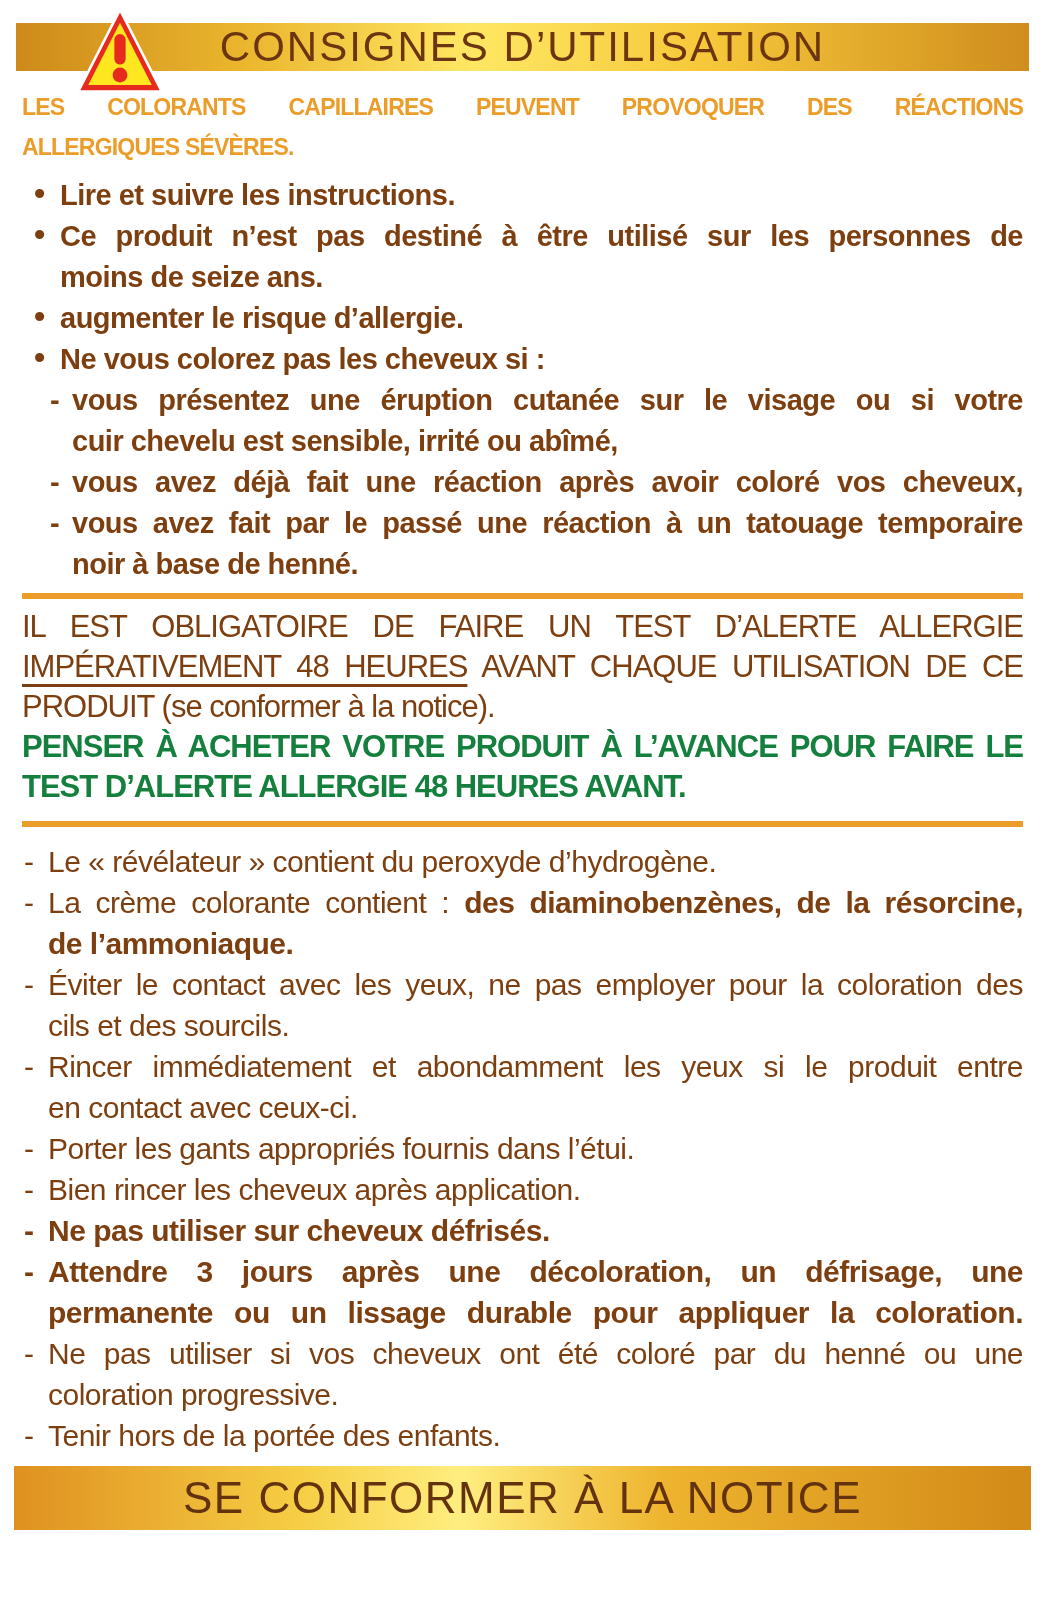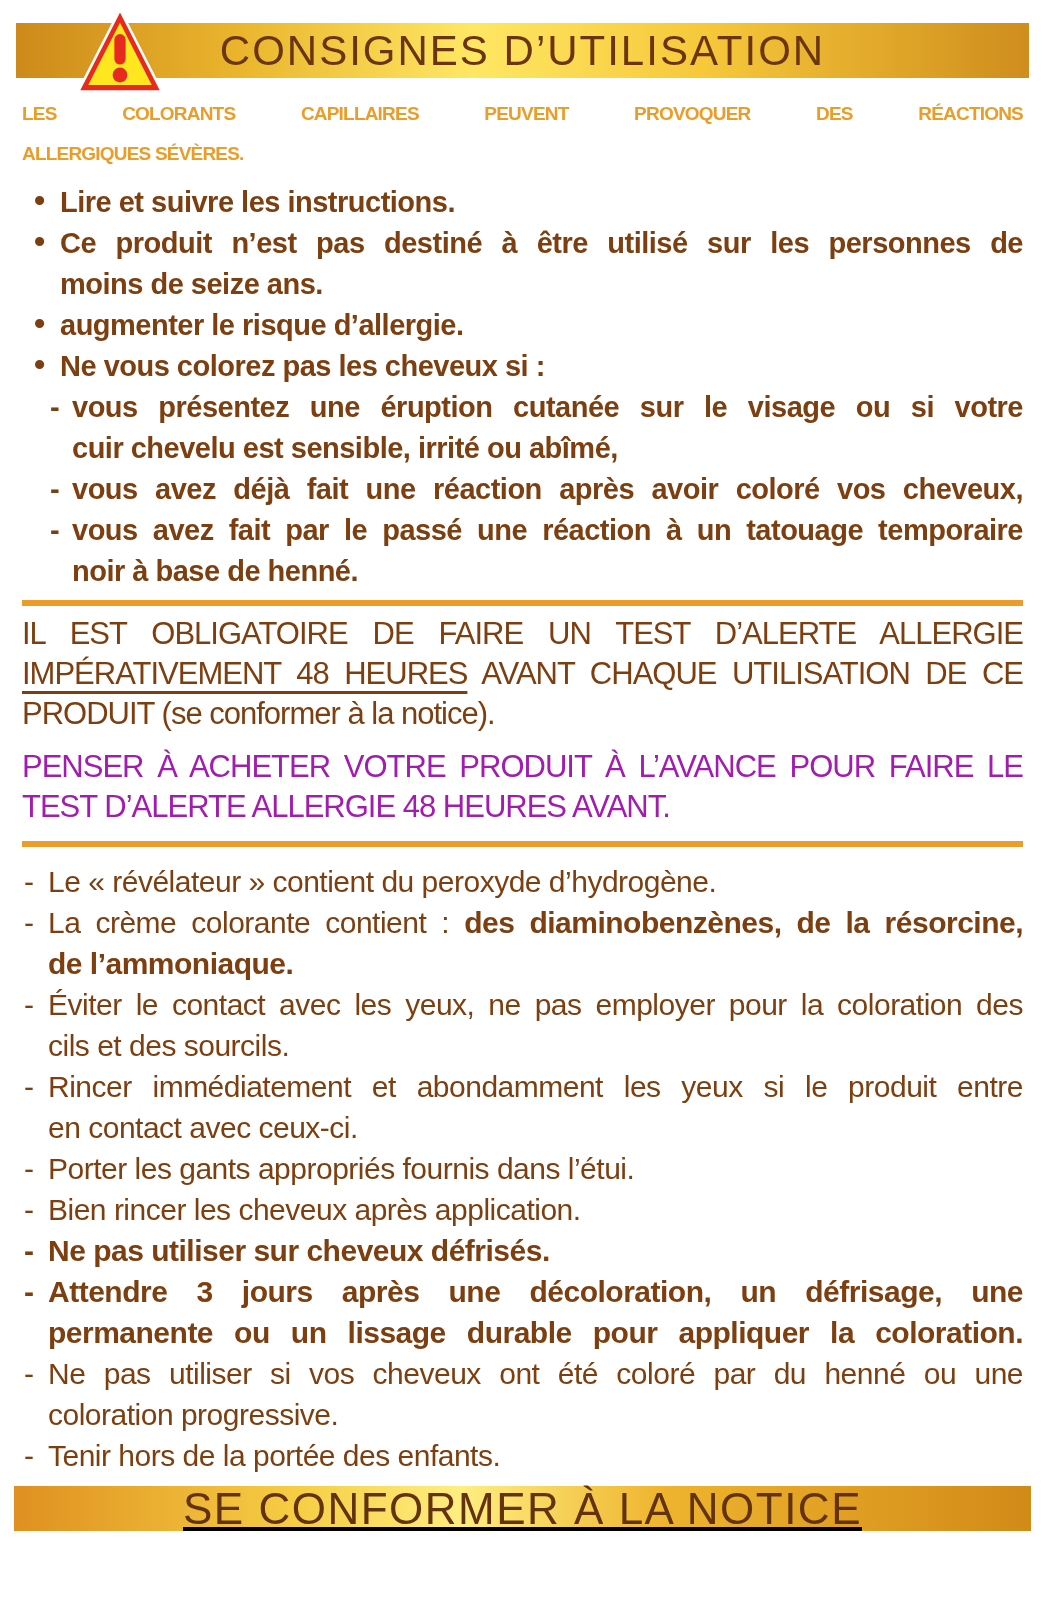--- a/index.html
+++ b/index.html
@@ -4,62 +4,61 @@
 <style>
   * { margin:0; padding:0; box-sizing:border-box; }
   html,body { background:#ffffff; }
   body {
     width:1045px; height:1600px; overflow:hidden; position:relative;
     font-family:"Liberation Sans", sans-serif;
     -webkit-font-smoothing:antialiased;
   }
   
   .banner {
-    position:relative; margin:16px 16px; height:55px;
+    position:relative; margin:16px 16px; height:48px;
     background:linear-gradient(90deg,#cd8a1a 0%,#eab52d 22%,#ffe763 45%,#f6c83a 68%,#cf8d1d 100%);
     display:flex; align-items:center; justify-content:center;
   }
   .banner.top { margin-top:23px; }
-  .banner.bottom { margin:10px 14px 0; height:45px;
+  .banner.bottom { margin:10px 14px 0; height:64px;
     background:linear-gradient(90deg,#df9020 0%,#f6ce44 28%,#ffee80 44%,#eeb42e 64%,#d28a18 100%);
-    text-decoration:underline;
   }
   .banner-title {
     color:#6b3511; font-size:42px; font-weight:400; letter-spacing:2px;
     white-space:nowrap;
   }
   .banner.bottom .banner-title { font-size:44px; color:#63320f; letter-spacing:1.5px; }
   .tri {
     position:absolute; left:76px; top:8px; width:88px; height:87px; z-index:5;
   }
   
   .content { margin:0 22px; color:#7d3f10; }
   .line { text-align:left; }
   .jl { text-align:justify; text-align-last:justify; }
   .u { text-decoration:underline; text-decoration-thickness:3px; text-underline-offset:7px; }
   .b { font-weight:bold;text-align:right; }
 
   .intro {
     margin-top:14px; color:#ec9c28; font-weight:bold;
-    font-size:19px; line-height:40px; letter-spacing:-0.8px;
+    font-size:23px; line-height:40px; letter-spacing:-0.8px;
   }
   .bullets { margin-top:8px; font-weight:bold; font-size:29px; line-height:41px; letter-spacing:-0.5px; }
   .b-item { position:relative; padding-left:38px; }
   .dot { position:absolute; left:12px; top:-2px; font-size:32px; }
   .sub-item { position:relative; margin-left:28px; padding-left:22px; }
   .sub-item .dash { position:absolute; left:0; top:0; }
 
   .sep { height:6px; background:#ec9c28; margin:8px 0 0; }
   .sep2 { margin-top:14px; }
 
   .mandatory {
     margin-top:8px; font-weight:normal; font-size:31px; line-height:40px; letter-spacing:-1px;
   }
   .advance {
-    color:#a21caf; font-weight:normal; font-size:31px; line-height:40px; letter-spacing:-1px;margin-top:13px;
+    color:#15803d; font-weight:bold; font-size:31px; line-height:40px; letter-spacing:-1px;
   }
   .precautions { margin-top:14px; font-size:30px; line-height:41px; letter-spacing:-0.5px; }
   .p-item { position:relative; padding-left:26px; }
   .p-item .dash { position:absolute; left:2px; top:0; }
 </style>
 </head>
 <body>
 
 <div class="banner top">
   <span class="banner-title">CONSIGNES D’UTILISATION</span>

